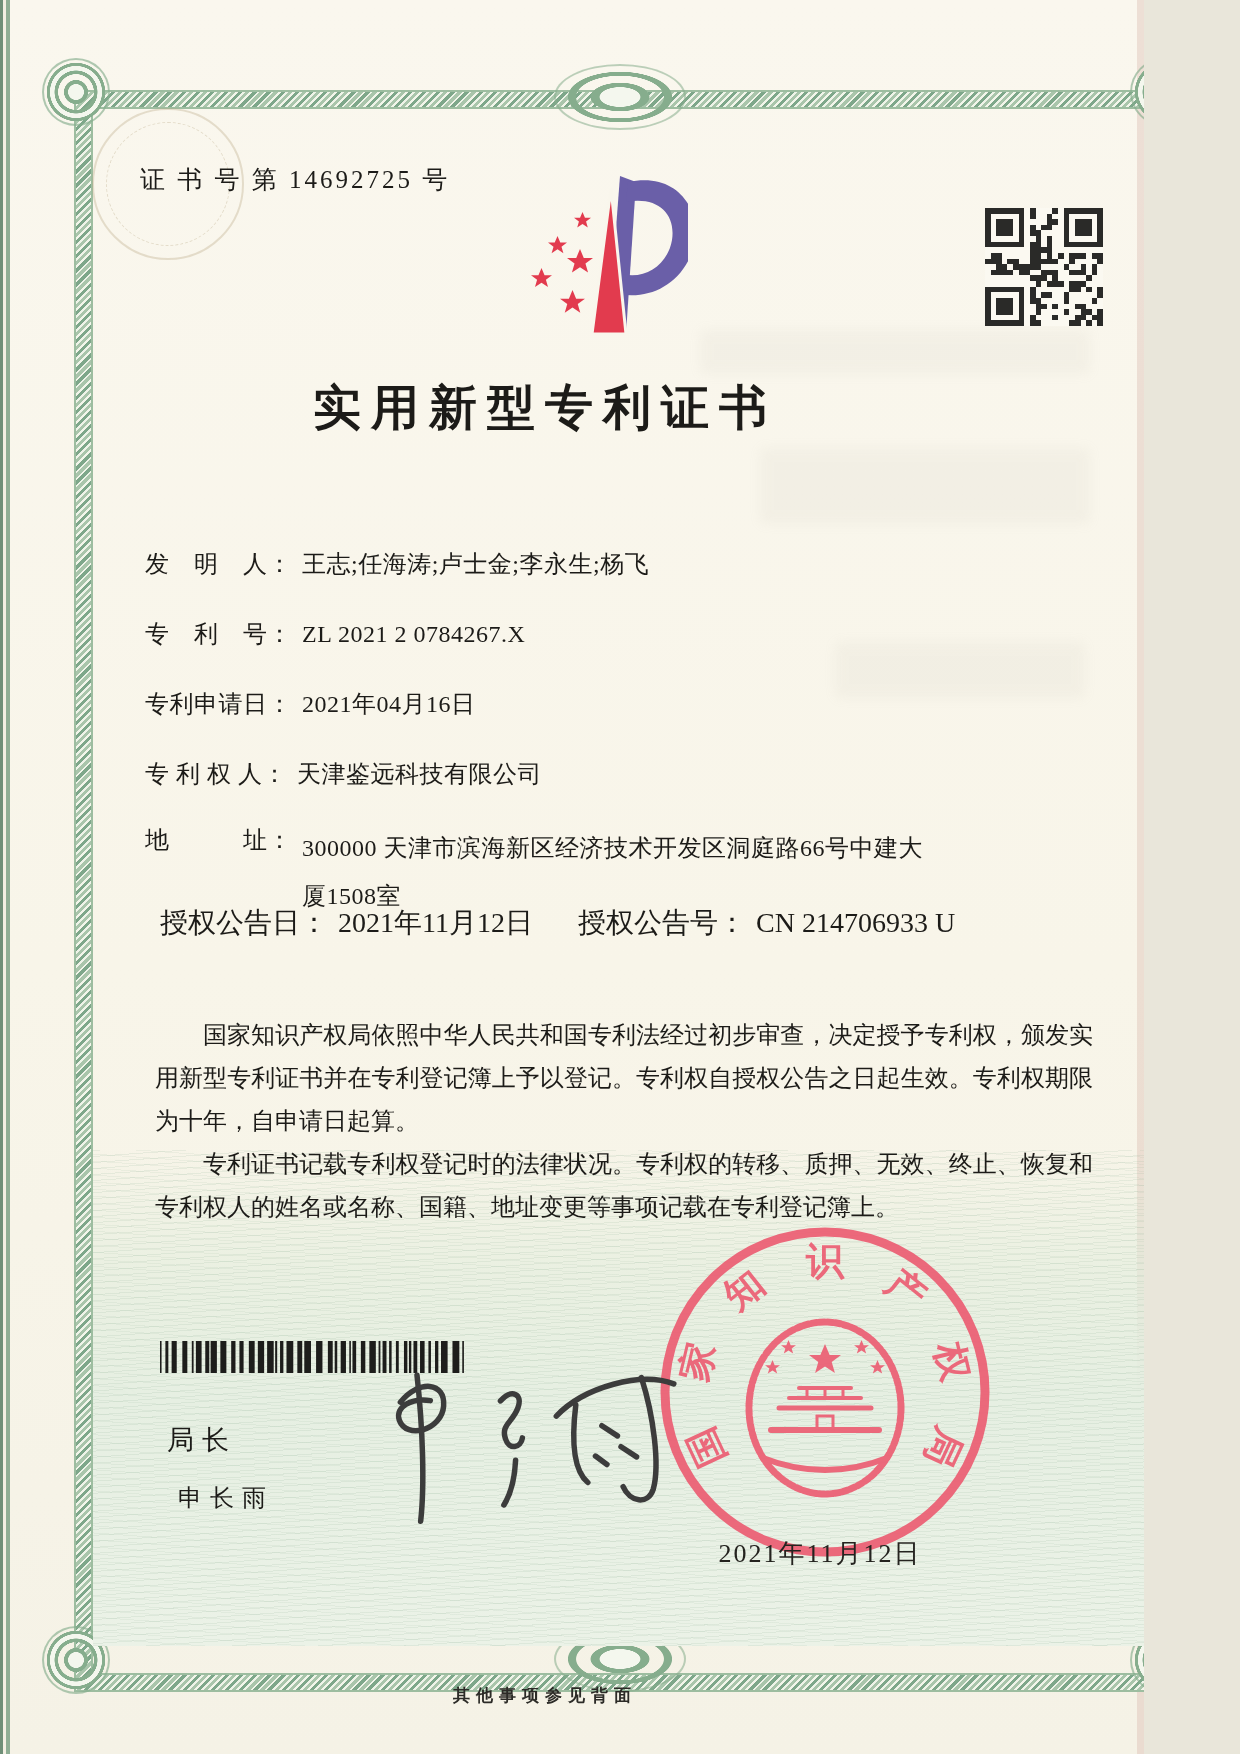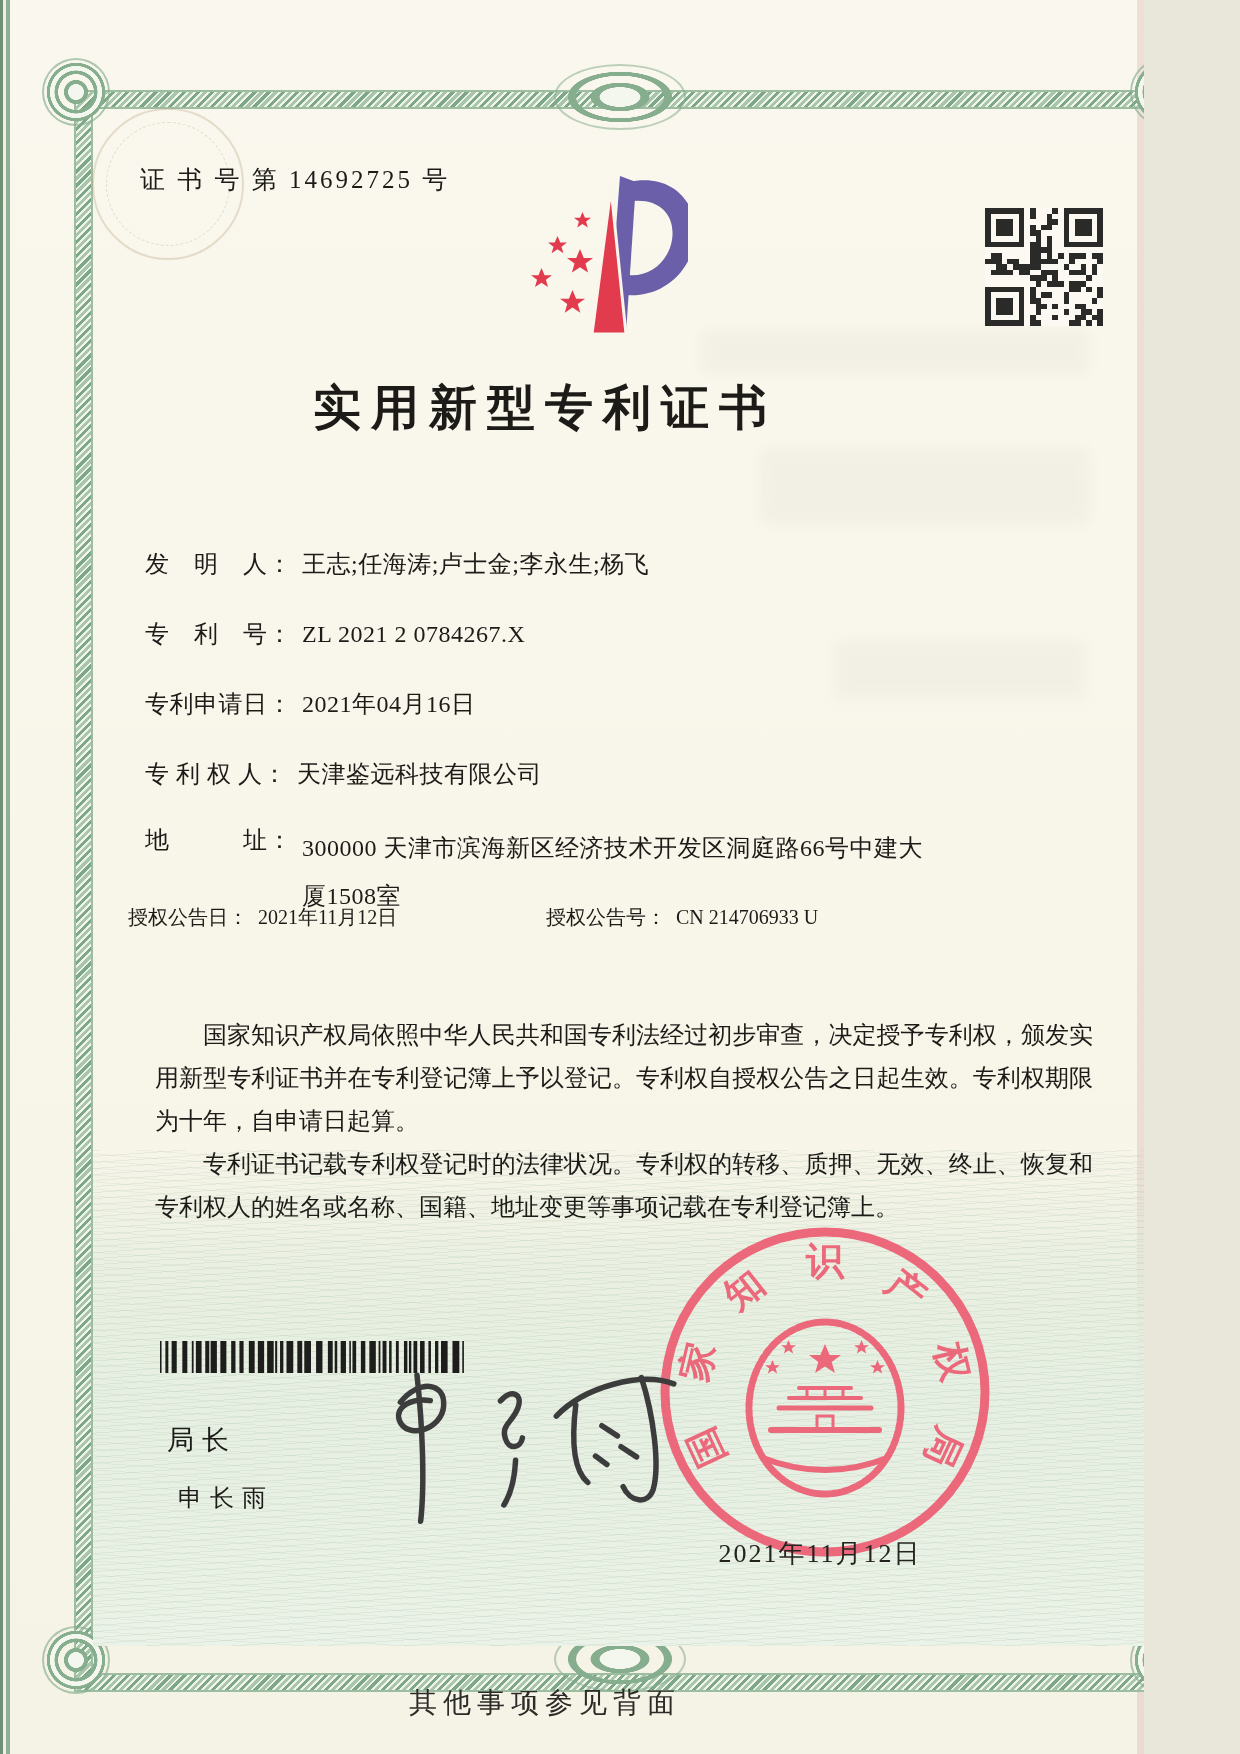--- a/index.html
+++ b/index.html
@@ -35,34 +35,34 @@
      background:repeating-linear-gradient(176deg,rgba(140,175,148,.20) 0 1px,rgba(0,0,0,0) 1px 6px),
                 repeating-linear-gradient(184deg,rgba(140,175,148,.14) 0 1px,rgba(0,0,0,0) 1px 7px);}
   
   .cert-no{position:absolute;left:140px;top:163px;font-size:25px;letter-spacing:3px;}
   .title{position:absolute;left:0;top:346px;width:1090px;text-align:center;
          font-size:48px;font-weight:700;letter-spacing:10px;margin-top:30px;}
   .field{position:absolute;left:145px;font-size:24px;white-space:nowrap;letter-spacing:.5px;}
   .field .val{margin-left:10px;}
   .field.addr{white-space:normal;display:flex;align-items:flex-start;}
   .field.addr .val{display:inline-block;width:640px;line-height:48px;}
-  .grant-row{position:absolute;left:128px;top:904px;width:960px;display:flex;font-size:20px;}
+  .grant-row{position:absolute;left:160px;top:904px;width:960px;display:flex;font-size:28px;}
   .grant-row .pair1{width:418px;}
   .grant-row .val{margin-left:10px;}
   .body-text{position:absolute;left:155px;top:1014px;width:938px;font-size:24px;
      line-height:43px;text-align:justify;}
   .body-text p{margin:0;text-indent:2em;}
   .bureau-title{position:absolute;left:167px;top:1422px;font-size:27px;letter-spacing:8px;}
   .bureau-name{position:absolute;left:178px;top:1482px;font-size:24px;letter-spacing:8px;}
   .seal-date{position:absolute;left:655px;top:1536px;width:330px;text-align:center;
      font-size:26px;letter-spacing:2px;color:#24231f;z-index:5;}
   .page-info{position:absolute;left:0;top:1616px;width:1090px;text-align:center;
      font-size:19px;letter-spacing:2px;}
   .back-note{position:absolute;left:0;top:1684px;width:1090px;text-align:center;
-     font-size:28px;letter-spacing:6px;color:#2c2b27;}
+     font-size:17px;letter-spacing:6px;color:#2c2b27;font-weight:bold;}
   
   .logo{position:absolute;left:468px;top:148px;}
   .qr{position:absolute;left:985px;top:208px;width:118px;height:118px;}
   .barcode{position:absolute;left:160px;top:1341px;width:312px;height:32px;}
   .signature{position:absolute;left:345px;top:1362px;z-index:4;}
   .seal{position:absolute;left:645px;top:1212px;z-index:3;opacity:.93;}
   .seal text{fill:#ec5f74;font-size:38px;font-weight:700;text-anchor:middle;
      font-family:"Liberation Serif","DejaVu Serif",serif;}
 </style>
 </head>

